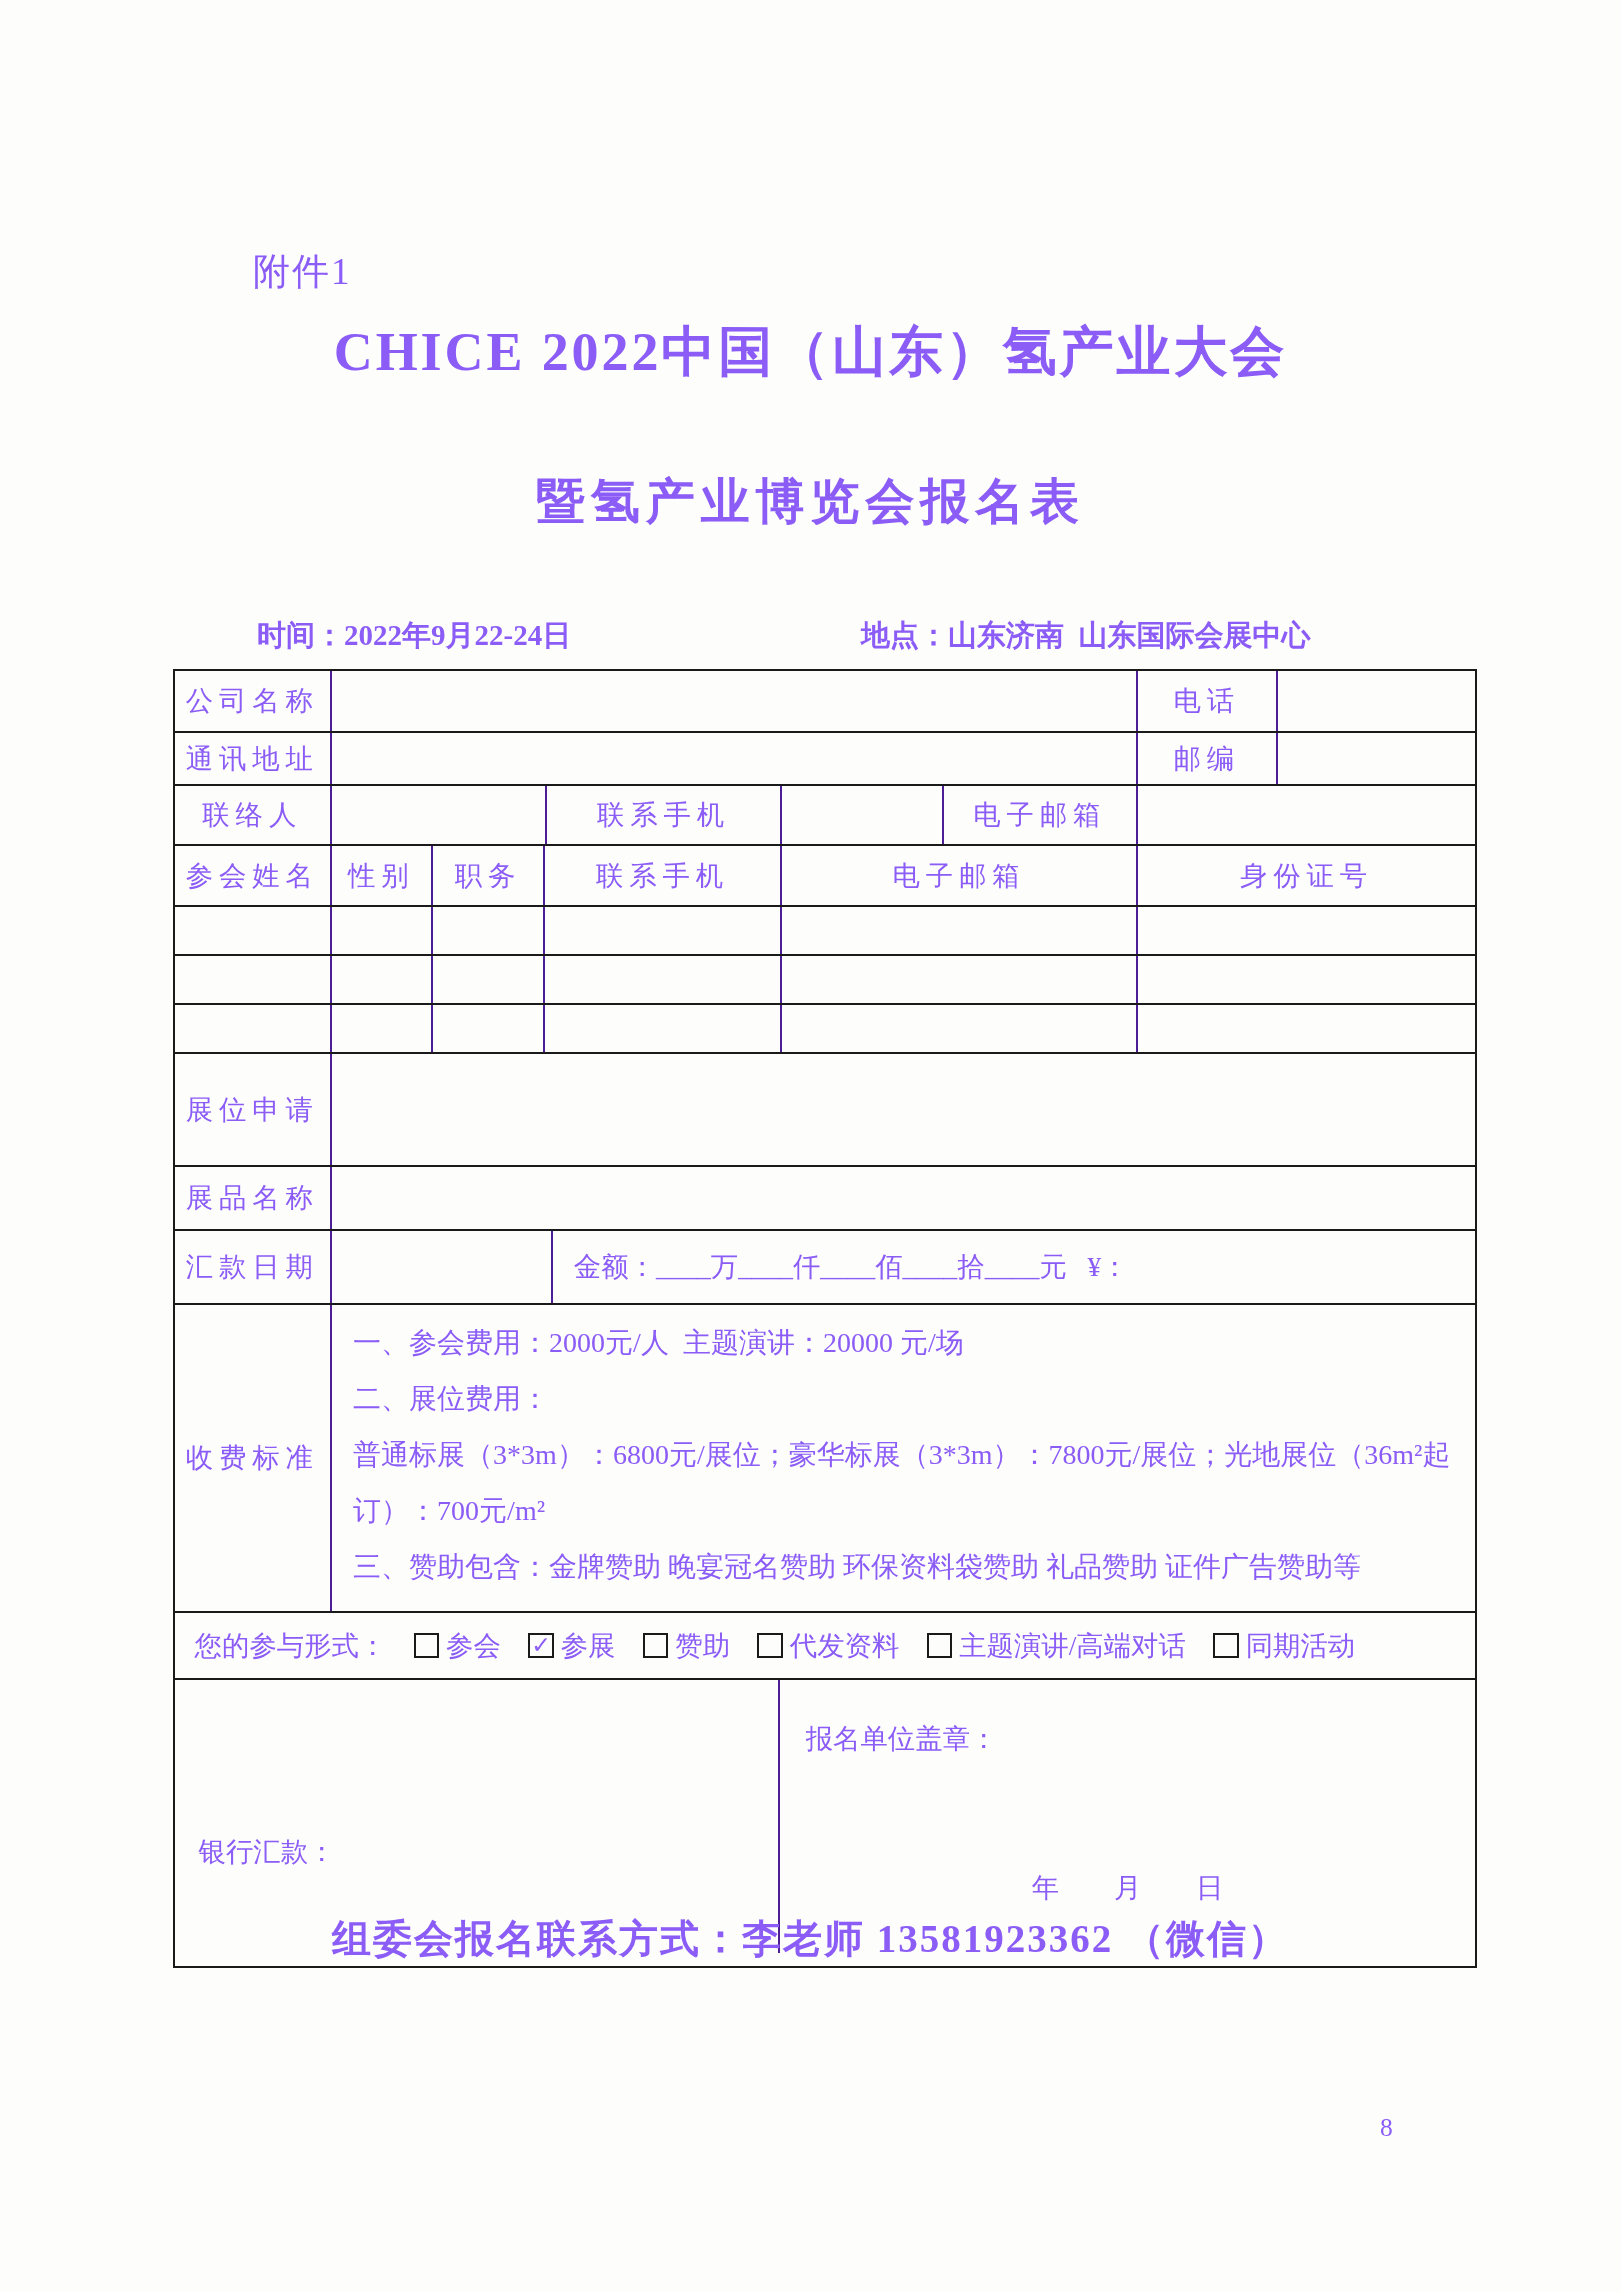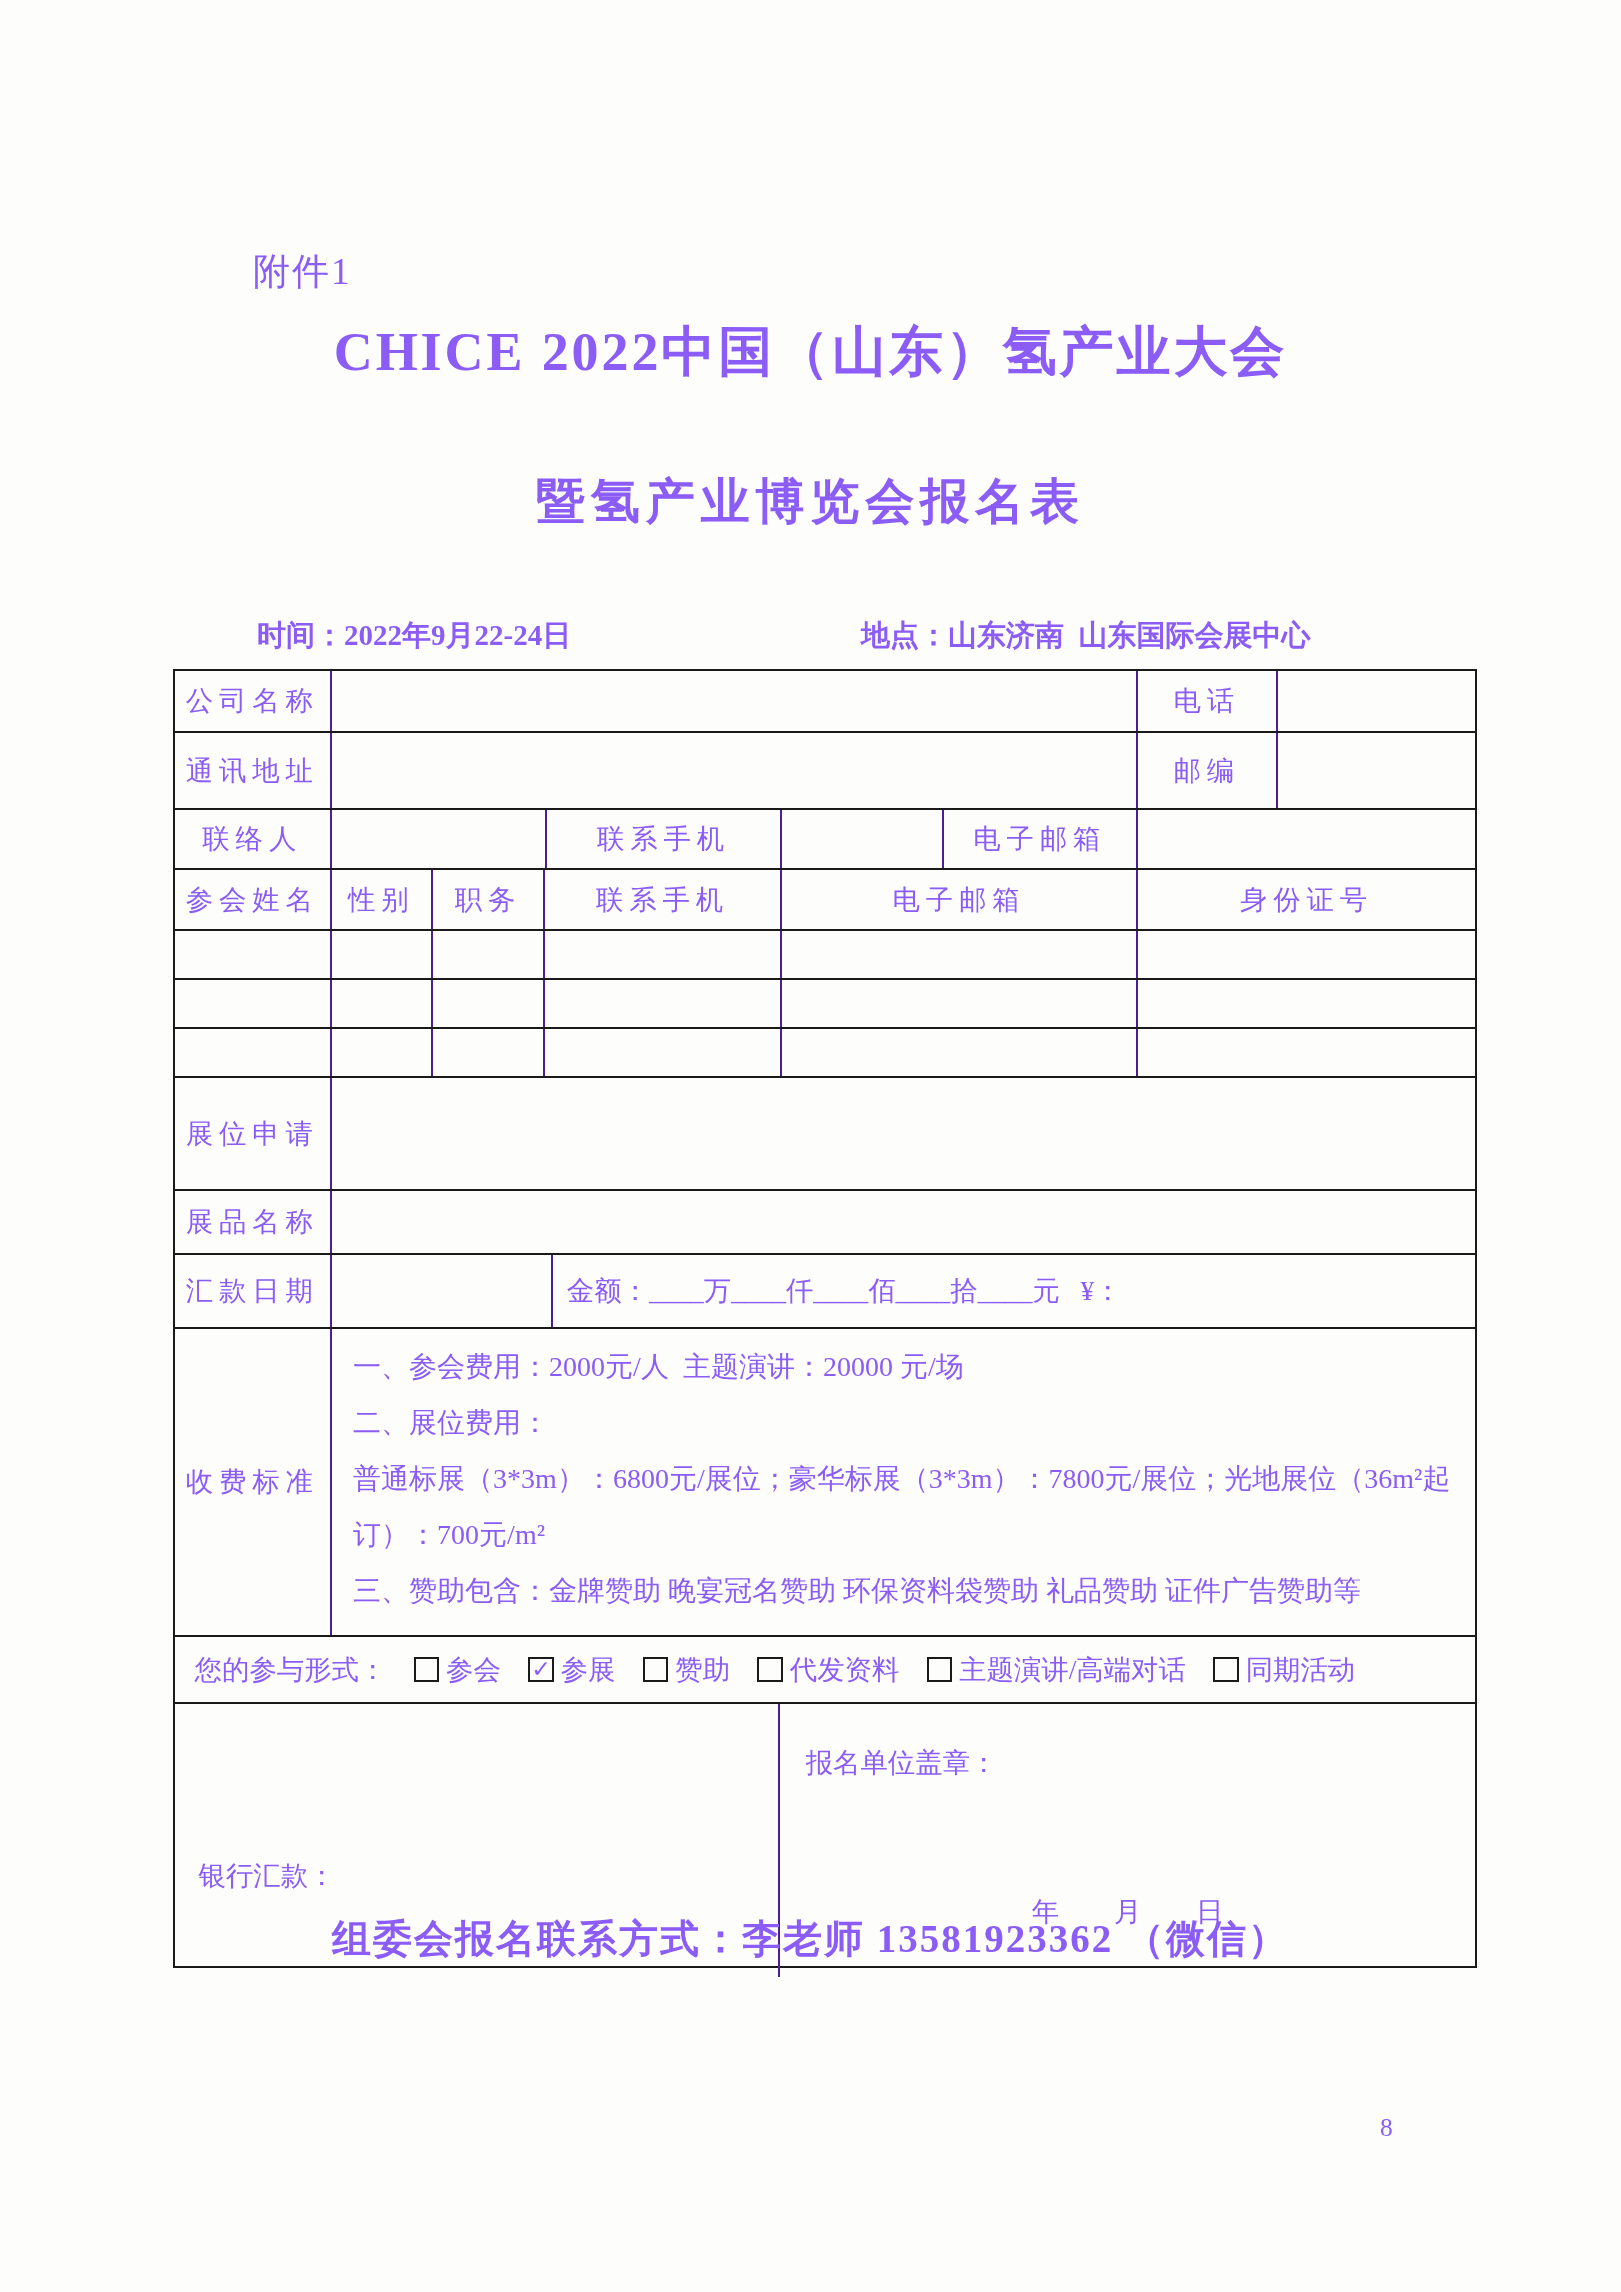--- a/index.html
+++ b/index.html
@@ -30,21 +30,21 @@
 
   .tbl {
     position:absolute; left:173px; top:669px; width:1304px; height:1299px;
     border:2.9px solid #1a1a1a;
   }
   .row { display:flex; width:100%; border-bottom:2.9px solid #1a1a1a; }
   .row:last-child { border-bottom:none; }
   .c { border-right:2px solid #4c1d95; height:100%; display:flex; align-items:center; overflow:hidden; }
   .c:last-child { border-right:none; }
   .lab { justify-content:center; text-align:center; font-size:27.4px; letter-spacing:5.9px; }
-  .txt { font-size:27.4px; padding-left:14px; white-space:pre-wrap;font-family:Liberation Serif, serif; }
+  .txt { font-size:27.4px; padding-left:21px; white-space:pre-wrap;font-family:Liberation Serif, serif; }
   .block { display:block; }
   .booth-cell { font-size:27.4px; padding:9.8px 15.7px 0 21.6px; line-height:1.85; white-space:pre-wrap; }
   .fee-cell { font-size:28px; padding:9.8px 13.7px 0 21.6px; line-height:2.0; }
   .fee-line { white-space:pre-wrap; }
   .part-cell { font-size:27.4px; padding-left:19.6px; white-space:pre; }
   .opt { display:inline-flex; align-items:center; margin-left:27.4px; }
   .box {
     display:inline-flex; align-items:center; justify-content:center;
     width:25.5px; height:25.5px; border:2px solid #1a1a1a; margin-right:6.9px;
     font-family:"DejaVu Sans", sans-serif; font-size:23.5px; line-height:1;
@@ -76,21 +76,21 @@
 
   <div class="tbl">
 
     <div class="row" style="height:62px">
       <div class="c lab" style="width:157px">公司名称</div>
       <div class="c" style="width:809px"></div>
       <div class="c lab" style="width:140px">电话</div>
       <div class="c" style="width:198px"></div>
     </div>
 
-    <div class="row" style="height:77px">
+    <div class="row" style="height:53px">
       <div class="c lab" style="width:157px">通讯地址</div>
       <div class="c" style="width:809px"></div>
       <div class="c lab" style="width:140px">邮编</div>
       <div class="c" style="width:198px"></div>
     </div>
 
     <div class="row" style="height:60px">
       <div class="c lab" style="width:157px">联络人</div>
       <div class="c" style="width:216px"></div>
       <div class="c lab" style="width:236px">联系手机</div>

